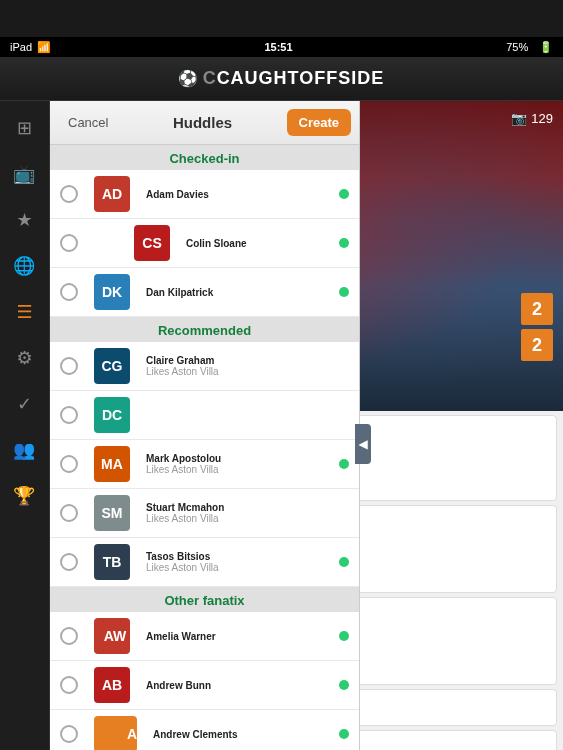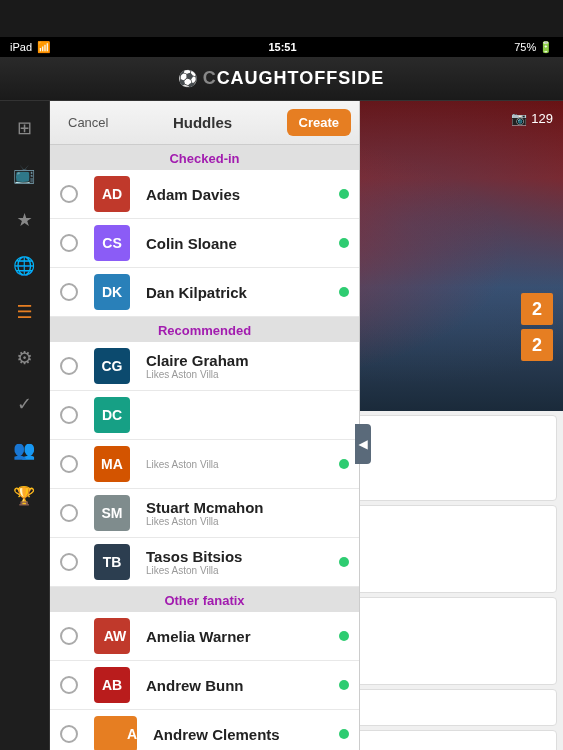--- a/index.html
+++ b/index.html
@@ -19,21 +19,21 @@
       display: flex;
       align-items: center;
       justify-content: space-between;
       padding: 0 10px;
       color: #fff;
       font-size: 11px;
       margin-top: 37px;
     }
     .status-left { display: flex; align-items: center; gap: 5px; }
     .status-center { font-weight: bold; }
-    .status-right { display: flex; align-items: center; gap: 3px; font-size: 11px; }
+    .status-right { display: flex; align-items: center; gap: 11px; font-size: 11px; }
 
     
     .app-header {
       height: 44px;
       background: linear-gradient(180deg, #2a2a2a, #1a1a1a);
       display: flex;
       align-items: center;
       justify-content: center;
       border-bottom: 1px solid #333;
     }
@@ -287,21 +287,21 @@
     .huddles-list {
       flex: 1;
       overflow-y: auto;
       background: #f0f0f0;
     }
 
     .section-header {
       text-align: center;
       font-size: 13px;
       font-weight: bold;
-      color: #a21caf;
+      color: #15803d;
       padding: 6px 0 4px;
       background: #e0e0e0;
     }
 
     .huddle-item {
       display: flex;
       align-items: center;
       padding: 6px 10px;
       background: #fff;
       border-bottom: 1px solid #e8e8e8;
@@ -323,21 +323,21 @@
       flex-shrink: 0;
       display: flex;
       align-items: center;
       justify-content: center;
       font-size: 14px;
       font-weight: bold;
       color: #fff;
     }
     .huddle-info { flex: 1; }
     .huddle-name {
-      font-size: 15px;
+      font-size: 10px;
       font-weight: bold;
       color: #222;
     }
     .huddle-sub {
       font-size: 10px;
       color: #999;
     }
     .huddle-status {
       width: 10px;
       height: 10px;
@@ -539,21 +539,21 @@
           <div class="huddle-radio"></div>
           <div class="avatar-placeholder" style="background:#c0392b;">AD</div>
           <div class="huddle-info">
             <div class="huddle-name">Adam Davies</div>
           </div>
           <div class="huddle-status"></div>
         </div>
 
         <div class="huddle-item">
           <div class="huddle-radio"></div>
-          <div class="avatar-placeholder" style="background:#8b5cf6;">CS</div>
+          <div class="avatar-placeholder" style="background:#b91c1c;margin-left:40px;">CS</div>
           <div class="huddle-info">
             <div class="huddle-name">Colin Sloane</div>
           </div>
           <div class="huddle-status"></div>
         </div>
 
         <div class="huddle-item">
           <div class="huddle-radio"></div>
           <div class="avatar-placeholder" style="background:#2980b9;">DK</div>
           <div class="huddle-info">
@@ -577,20 +577,21 @@
         <div class="huddle-item">
           <div class="huddle-radio"></div>
           <div class="avatar-placeholder" style="background:#16a085;">DC</div>
           <div class="huddle-status empty"></div>
         </div>
 
         <div class="huddle-item">
           <div class="huddle-radio"></div>
           <div class="avatar-placeholder" style="background:#d35400;">MA</div>
           <div class="huddle-info">
+            <div class="huddle-name">Mark Apostolou</div>
             <div class="huddle-sub">Likes Aston Villa</div>
           </div>
           <div class="huddle-status"></div>
         </div>
 
         <div class="huddle-item">
           <div class="huddle-radio"></div>
           <div class="avatar-placeholder" style="background:#7f8c8d;">SM</div>
           <div class="huddle-info">
             <div class="huddle-name">Stuart Mcmahon</div>

